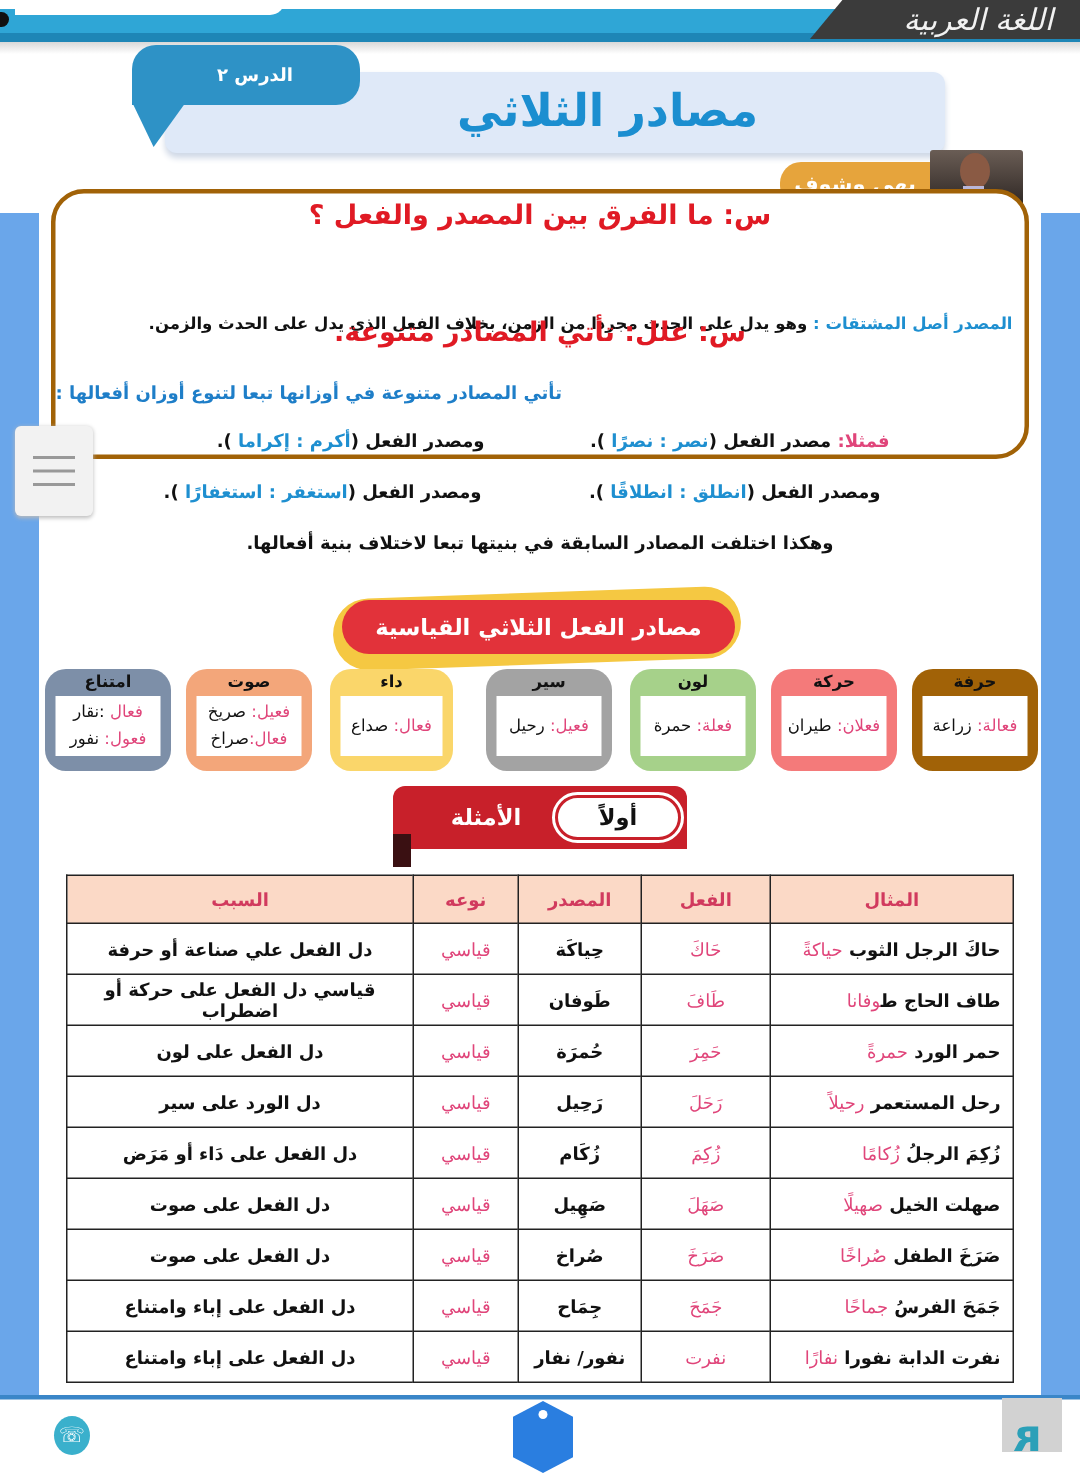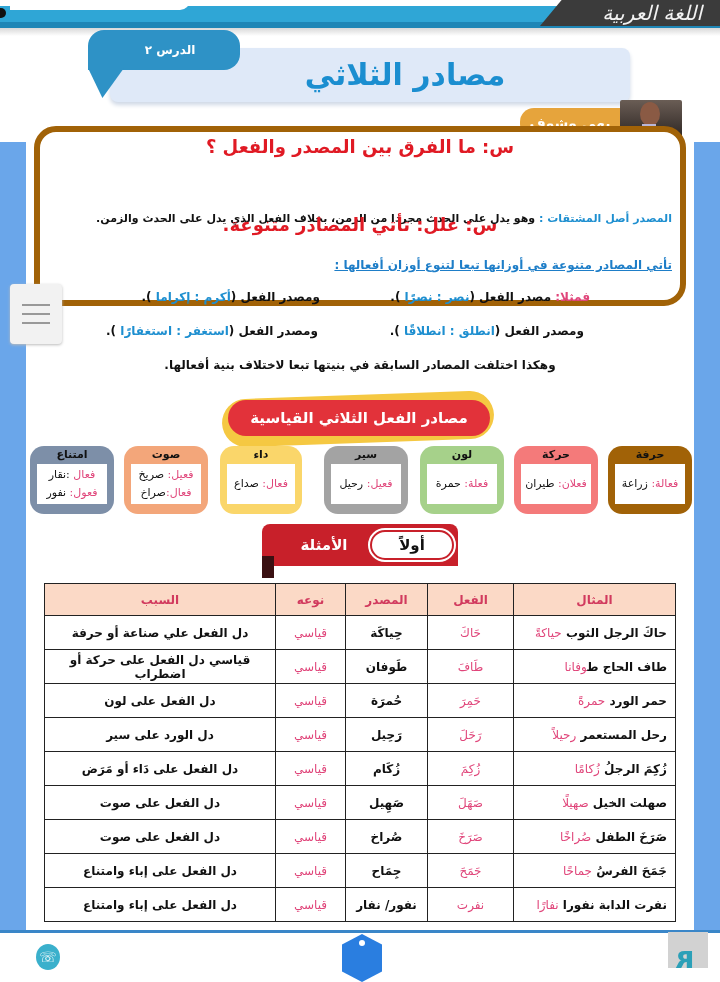--- a/index.html
+++ b/index.html
@@ -32,21 +32,21 @@
   .lesson-text { position: absolute; top: 30px; left: 120px; width: 100px; text-align: center; color: #fff; font-weight: bold; font-size: 12px; line-height: 40px; }
 
   
   .teacher-photo { position: absolute; top: 100px; right: 38px; width: 62px; height: 46px; background: linear-gradient(#6a5d55,#201a18); border-radius: 2px; overflow: hidden; }
   .teacher-photo .face { position: absolute; left: 20px; top: 2px; width: 20px; height: 24px; background: #8a5a44; border-radius: 50%; }
   .teacher-photo .shirt { position: absolute; left: 22px; top: 24px; width: 14px; height: 22px; background: #b9b6d8; }
   .teacher-photo .tie { position: absolute; left: 27px; top: 26px; width: 4px; height: 20px; background: #4a2a6a; }
   .teacher-badge { position: absolute; top: 108px; right: 100px; width: 100px; height: 30px; background: #e6a43c; border-radius: 14px 0 0 14px; color: #fff; font-weight: bold; font-size: 14px; text-align: center; line-height: 30px; }
 
   
-  .main-box { position: absolute; top: 126px; left: 34px; width: 652px; height: 180px; border: 6px solid #a16207; border-radius: 22px; background: #fff; }
+  .main-box { position: absolute; top: 126px; left: 34px; width: 652px; height: 180px; border: 3px solid #a16207; border-radius: 22px; background: #fff; }
   .main-box .line { position: absolute; right: 0; left: 0; text-align: center; white-space: nowrap; }
   .q-red { color: #e01a24; font-weight: bold; font-size: 18px; }
   .def-line { font-size: 11px; font-weight: bold; color: #111; margin-top: 36px; }
   .blue { color: #1e8fd0; }
   .pink { color: #e0457a; }
   .blue-heading { color: #1e7ec8; font-weight: bold; font-size: 12px; }
   .ex-line { font-size: 12px; font-weight: bold; color: #111; }
 
   
   .menu-btn { position: absolute; top: 284px; left: 10px; width: 52px; height: 60px; background: #f2f2f2; border-radius: 4px; box-shadow: 0 1px 3px #bbb; }
@@ -113,21 +113,21 @@
   <div class="shirt"></div>
   <div class="tie"></div>
 </div>
 
 <div class="main-box">
   <div class="line q-red" style="top:4px;">س: ما الفرق بين المصدر والفعل ؟</div>
   <div class="line def-line" style="top:44px; text-align:right; padding-right:8px;">
     <span class="blue">المصدر أصل المشتقات :</span><span> وهو يدل على الحدث مجردا من الزمن، بخلاف الفعل الذي يدل على الحدث والزمن.</span>
   </div>
   <div class="line q-red" style="top:82px;">س: علل: تأتي المصادر متنوعة.</div>
-  <div class="line blue-heading" style="top:126px; text-align:right; padding-right:8px;text-decoration:underline;">تأتي المصادر متنوعة في أوزانها تبعا لتنوع أوزان أفعالها :</div>
+  <div class="line blue-heading" style="top:126px; text-align:left; padding-right:8px;">تأتي المصادر متنوعة في أوزانها تبعا لتنوع أوزان أفعالها :</div>
 
   <div class="ex-line" style="position:absolute; top:158px; right:90px;">
     <span class="pink">فمثلا: </span><span>مصدر الفعل (</span><span class="blue">نصر : نصرًا</span><span> ).</span>
   </div>
   <div class="ex-line" style="position:absolute; top:158px; right:360px;">
     <span>ومصدر الفعل (</span><span class="blue">أكرم : إكراما</span><span> ).</span>
   </div>
   <div class="ex-line" style="position:absolute; top:192px; right:96px;">
     <span>ومصدر الفعل (</span><span class="blue">انطلق : انطلاقًا</span><span> ).</span>
   </div>

